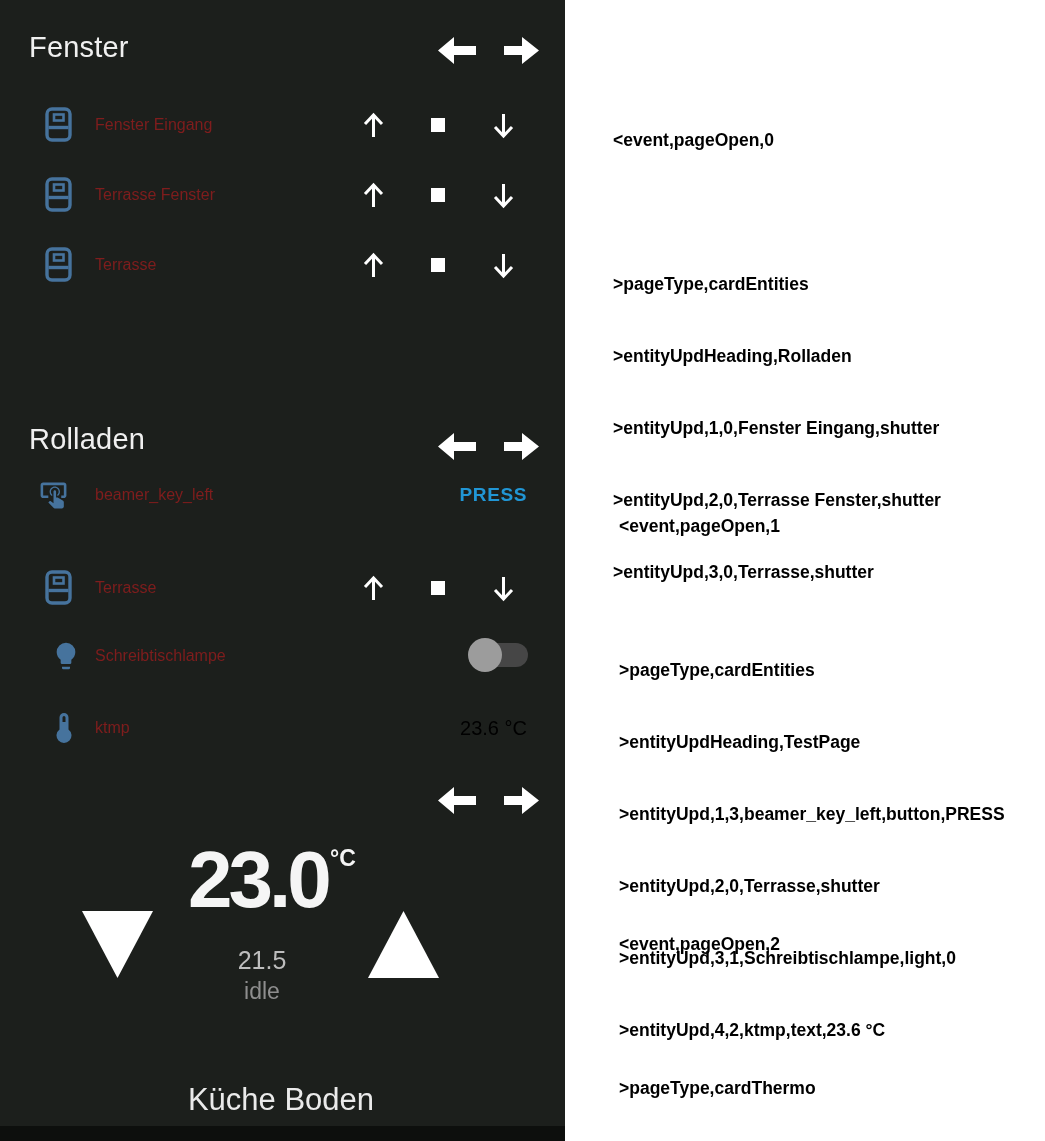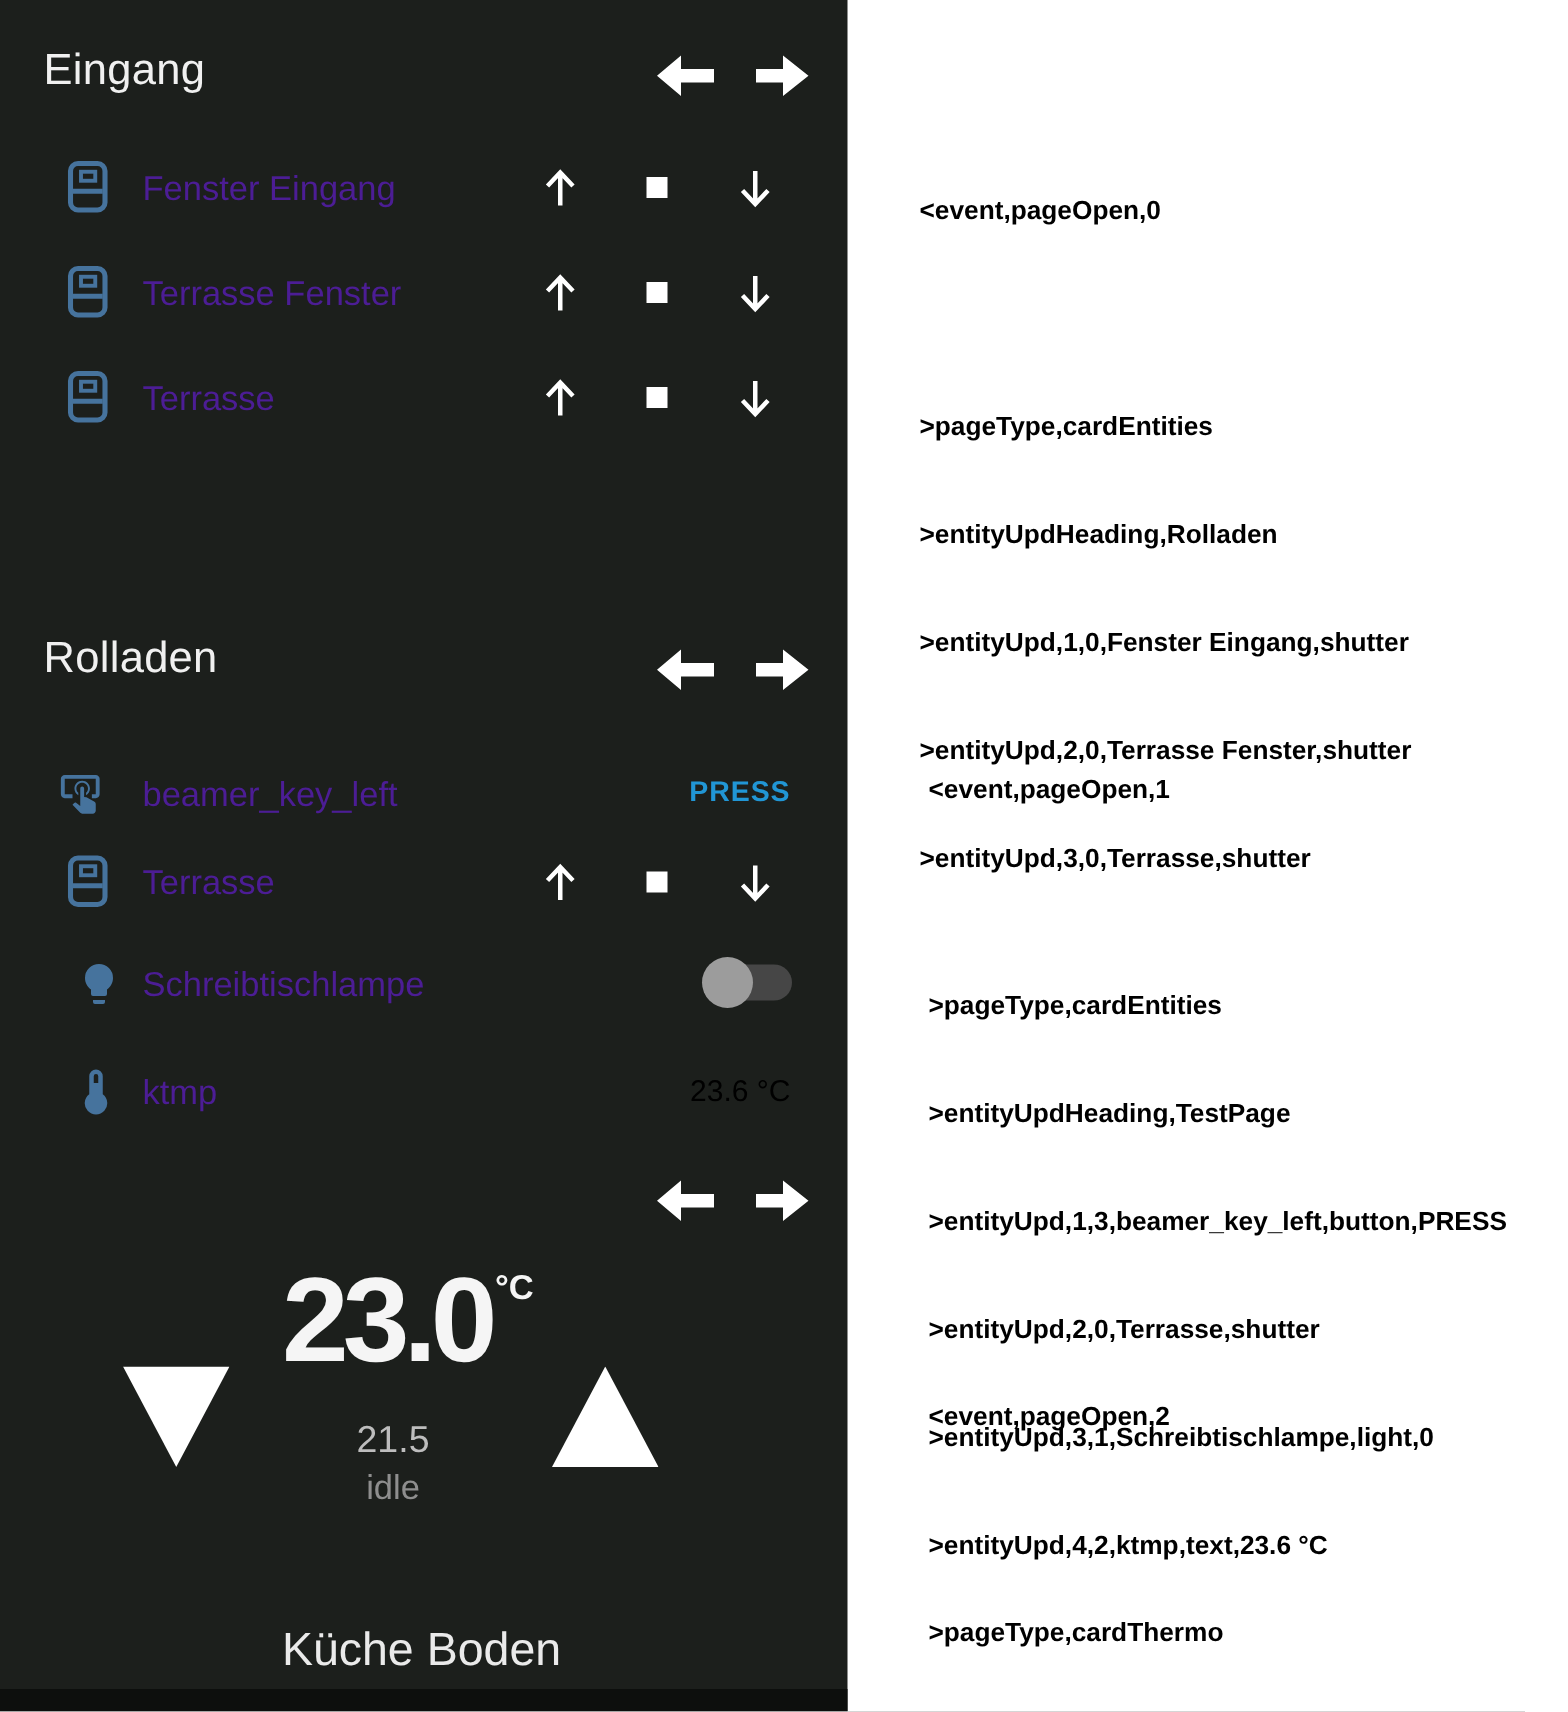--- a/index.html
+++ b/index.html
@@ -15,21 +15,21 @@
            background:var(--panel-edge,#0d0f0d); }
 
   .card-title { position:absolute; left:29px; color:#f0f0f0; font-size:29px;
                 font-weight:400; letter-spacing:0.2px; white-space:nowrap; }
 
   .nav-btn { position:absolute; width:40px; height:29px; cursor:pointer; }
 
   .entity-row { position:absolute; left:0; width:565px; height:56px; }
   .row-icon  { position:absolute; }
   .row-label { position:absolute; left:95px; top:0; height:56px; display:flex;
-               align-items:center; color:#4c1d95; font-size:23px; white-space:nowrap; }
+               align-items:center; color:#7f1d1d; font-size:16px; white-space:nowrap; }
   .ctl-up    { position:absolute; left:362px; top:15px; }
   .ctl-stop  { position:absolute; left:431px; top:21px; width:14px; height:14px; background:#ffffff; }
   .ctl-down  { position:absolute; left:492px; top:15px; }
   .row-value { position:absolute; right:38px; top:0; height:56px; display:flex;
                align-items:center; color:#000000; font-size:20px; white-space:nowrap; }
   .press-btn { position:absolute; right:38px; top:0; height:56px; display:flex;
                align-items:center; color:var(--press-blue,#2196d5); font-size:19px;
                font-weight:700; letter-spacing:0.6px; cursor:pointer;margin-left:12px; }
 
   .toggle { position:absolute; left:468px; top:10px; width:62px; height:34px; cursor:pointer; }
@@ -57,21 +57,21 @@
   .log-line  { min-height:24px; }
 </style>
 </head>
 <body>
 
 <div class="stage">
 
   <div class="panel"></div>
   <div class="panel-bottom-edge"></div>
 
-  <div class="card-title" style="top:31px;">Eingang</div>
+  <div class="card-title" style="top:31px;">Fenster</div>
 
   <div class="nav-btn" style="left:437px; top:36px;">
     <svg width="39" height="29" viewBox="0 0 39 29">
       <polygon points="39,10 17,10 17,1 1,14.5 17,28 17,19 39,19" fill="#ffffff"></polygon>
     </svg>
   </div>
   <div class="nav-btn" style="left:504px; top:36px;">
     <svg width="36" height="29" viewBox="0 0 36 29">
       <polygon points="0,10 18,10 18,1 35,14.5 18,28 18,19 0,19" fill="#ffffff"></polygon>
     </svg>
@@ -143,21 +143,21 @@
     <svg width="39" height="29" viewBox="0 0 39 29">
       <polygon points="39,10 17,10 17,1 1,14.5 17,28 17,19 39,19" fill="#ffffff"></polygon>
     </svg>
   </div>
   <div class="nav-btn" style="left:504px; top:432px;">
     <svg width="36" height="29" viewBox="0 0 36 29">
       <polygon points="0,10 18,10 18,1 35,14.5 18,28 18,19 0,19" fill="#ffffff"></polygon>
     </svg>
   </div>
 
-  <div class="entity-row" style="top:501px;text-decoration:underline;">
+  <div class="entity-row" style="top:467px;text-decoration:underline;">
     <svg class="row-icon" style="left:38px; top:13px;" width="31" height="31" viewBox="0 0 24 24">
       <path fill="#46739d" d="M13 5C15.21 5 17 6.79 17 9C17 10.5 16.2 11.77 15 12.46V11.24C15.61 10.69 16 9.89 16 9C16 7.34 14.66 6 13 6S10 7.34 10 9C10 9.89 10.39 10.69 11 11.24V12.46C9.8 11.77 9 10.5 9 9C9 6.79 10.79 5 13 5M20 20.5C19.97 21.32 19.32 21.97 18.5 22H13C12.62 22 12.26 21.85 12 21.57L8 17.37L8.74 16.6C8.93 16.39 9.2 16.28 9.5 16.28H9.7L12 18V9C12 8.45 12.45 8 13 8S14 8.45 14 9V13.47L15.21 13.6L19.15 15.79C19.68 16.03 20 16.56 20 17.14V20.5M20 2H4C2.9 2 2 2.9 2 4V12C2 13.11 2.9 14 4 14H8V12H4V4H20V12H18V14H20C21.11 14 22 13.11 22 12V4C22 2.9 21.11 2 20 2Z"></path>
     </svg>
     <div class="row-label">beamer_key_left</div>
     <div class="press-btn">PRESS</div>
   </div>
 
   <div class="entity-row" style="top:560px;">
     <svg class="row-icon" style="left:45px; top:10px;" width="27" height="35" viewBox="0 0 27 35">
       <rect x="2" y="2" width="23" height="31" rx="5" fill="none" stroke="#46739d" stroke-width="3.4"></rect>

